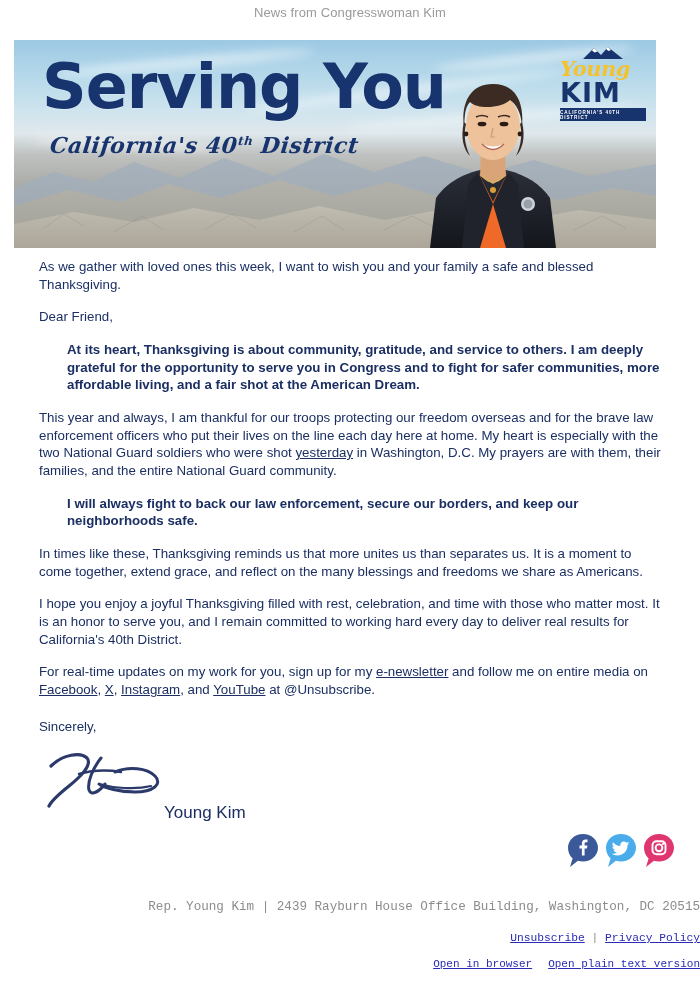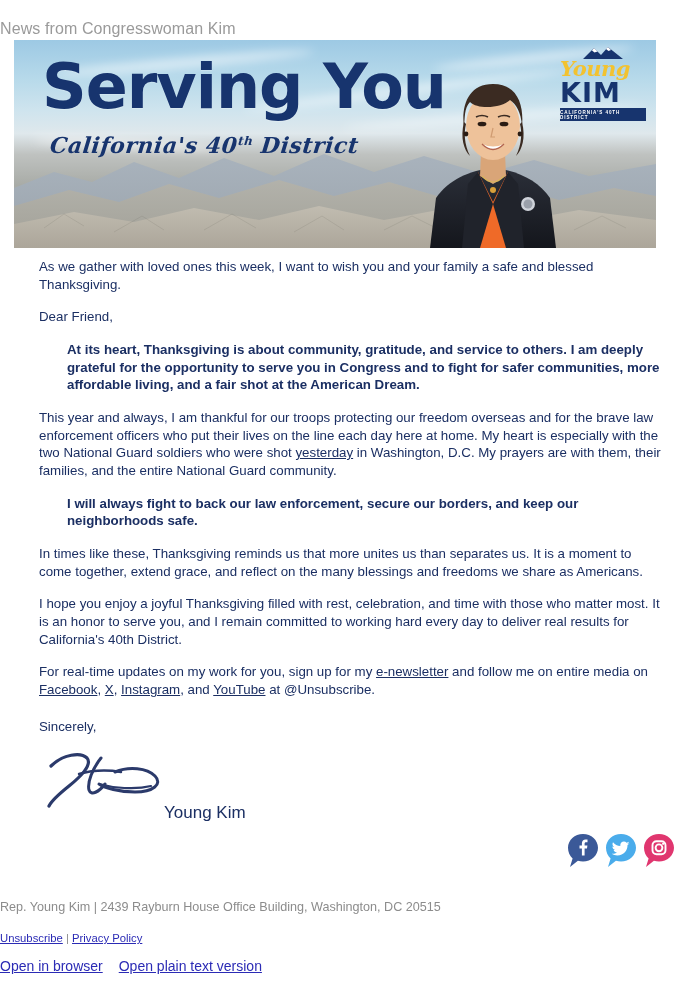--- a/index.html
+++ b/index.html
@@ -15,23 +15,23 @@
   .page {
     width: 700px;
     height: 1006px;
     position: relative;
     background: #ffffff;
   }
 
   
   .preheader {
     width: 100%;
-    text-align: left;
-    padding-top: 20px;
-    font-size: 16px;
+    text-align: center;
+    padding-top: 5px;
+    font-size: 13px;
     color: #9a9a9a;
     letter-spacing: 0.1px;
   }
 
   
   .banner {
     position: absolute;
     left: 14px;
     top: 40px;
     width: 642px;
@@ -178,33 +178,34 @@
     gap: 6px;
   }
   .social-icon { display: block; cursor: pointer; }
 
   
   .footer {
     position: absolute;
     left: 0;
     top: 900px;
     width: 100%;
-    text-align: left;
+    text-align: right;
+    font-family: Liberation Mono, monospace;
   }
   .footer-address {
     font-size: 12.6px;
     color: #8c8c8c;
     margin-bottom: 18px;
   }
   .footer-links1 {
     font-size: 11.3px;
     color: #2a2ab0;
     margin-bottom: 14px;
   }
-  .footer-links2 { font-size: 14px; }
+  .footer-links2 { font-size: 11px; }
   .footer a {
     color: #2b2bb5;
     text-decoration: underline;
   }
   .sep { color: #8c8c8c; text-decoration: none; }
   .gap { display: inline-block; width: 16px; }
 </style>
 </head>
 <body>
 

